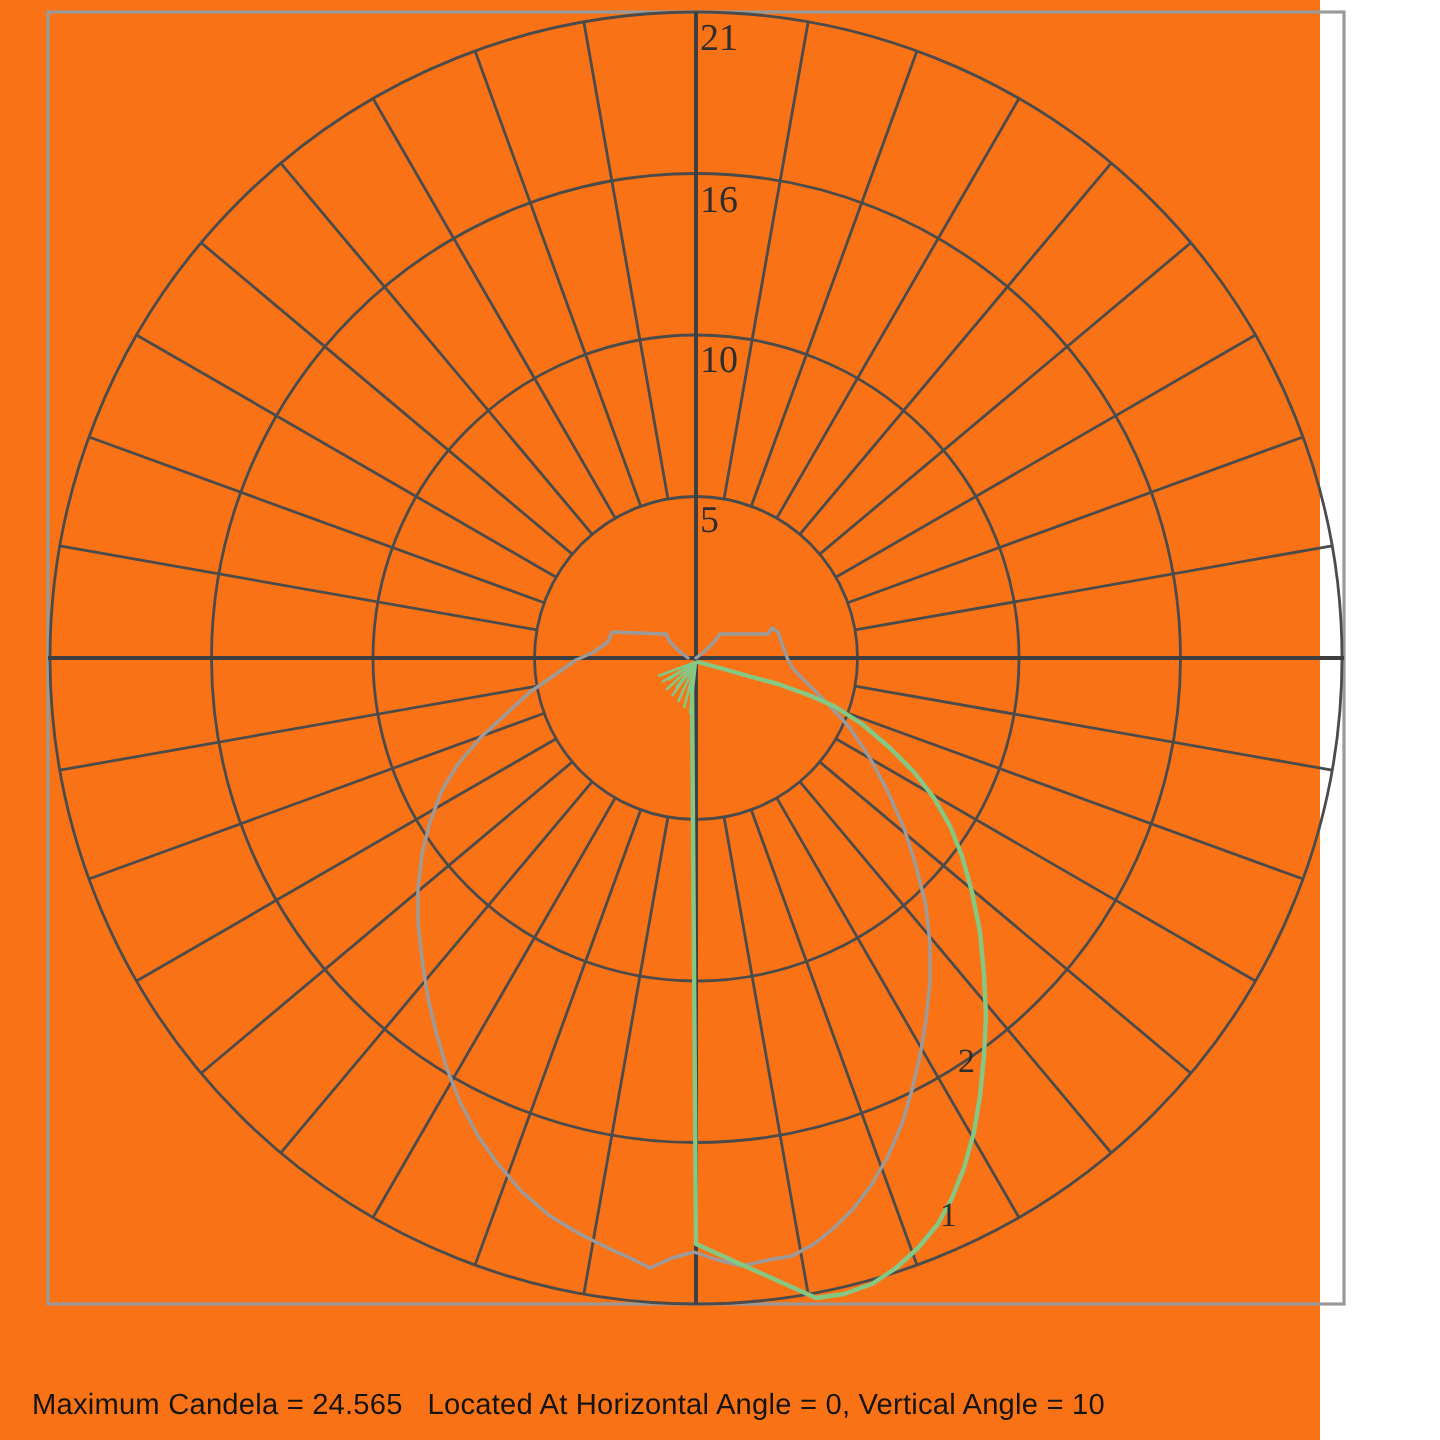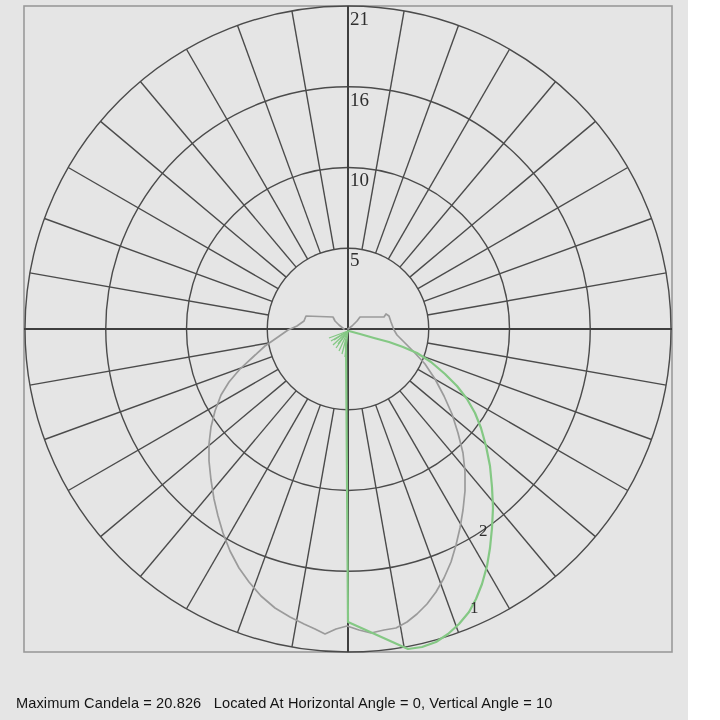--- a/index.html
+++ b/index.html
@@ -8,22 +8,21 @@
     background: #ffffff;
     width: 720px;
     height: 720px;
     overflow: hidden;
     font-family: "Liberation Sans", sans-serif;
   }
   .page {
     position: relative;
     width: 660px;
     height: 720px;
-    background: #e5e5e5;
-    padding-left: 28px;
+    background: #f97316;
   }
   .chart-svg {
     position: absolute;
     top: 0;
     left: 0;
   }
   .footer {
     position: absolute;
     left: 16px;
     top: 662px;
@@ -101,17 +100,17 @@
         <text x="350" y="106" fill="#2e2e2e" font-size="19" font-family="&quot;Liberation Serif&quot;, &quot;DejaVu Serif&quot;, serif">16</text>
         <text x="350" y="186" fill="#2e2e2e" font-size="19" font-family="&quot;Liberation Serif&quot;, &quot;DejaVu Serif&quot;, serif">10</text>
         <text x="350" y="266" fill="#2e2e2e" font-size="19" font-family="&quot;Liberation Serif&quot;, &quot;DejaVu Serif&quot;, serif">5</text>
       </g>
       <g>
         <text x="479" y="536" fill="#2e2e2e" font-size="17" font-family="&quot;Liberation Serif&quot;, &quot;DejaVu Serif&quot;, serif">2</text>
         <text x="470" y="613" fill="#2e2e2e" font-size="17" font-family="&quot;Liberation Serif&quot;, &quot;DejaVu Serif&quot;, serif">1</text>
       </g>
     </svg>
   <div class="footer">
-    <div>Maximum Candela = 20.826   Located At Horizontal Angle = 0, Vertical Angle = 10</div>
+    <div>Maximum Candela = 24.565   Located At Horizontal Angle = 0, Vertical Angle = 10</div>
     
     
   </div>
 </div>
 
 </body></html>

